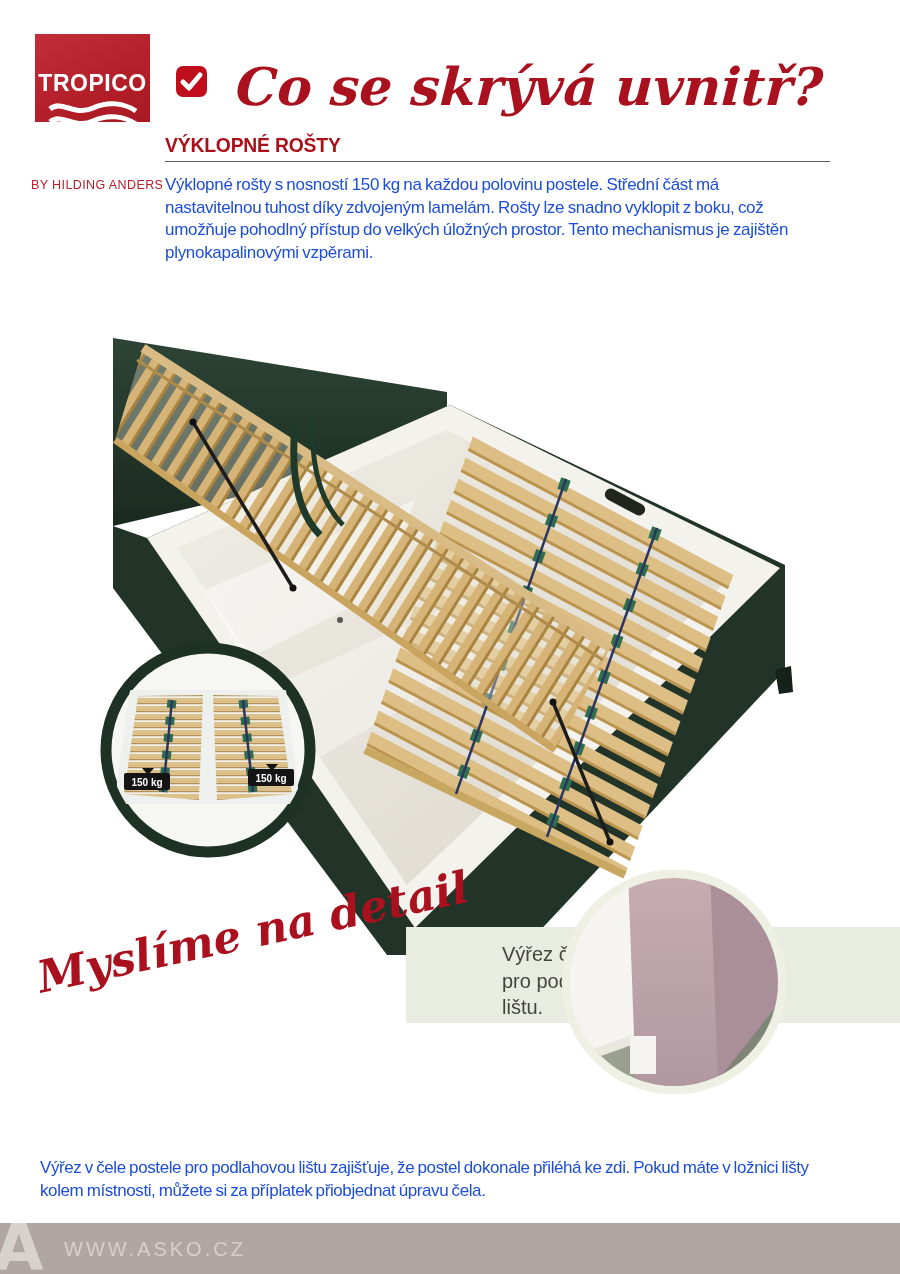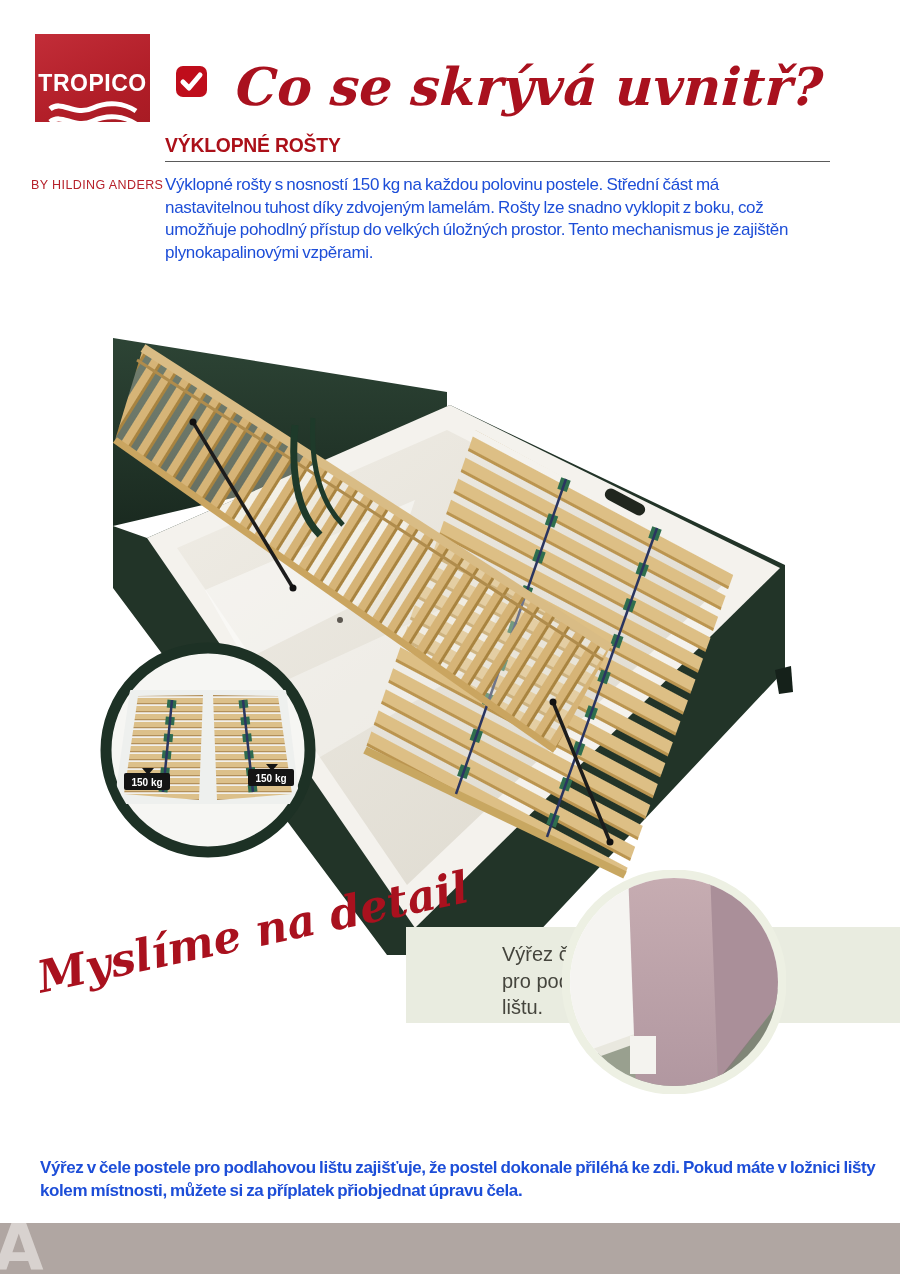--- a/index.html
+++ b/index.html
@@ -25,21 +25,21 @@
   
   #main-photo{left:85px;top:330px;}
   #inset-circle{left:100px;top:642px;}
   #detail-circle{left:562px;top:870px;z-index:3;}
   
   #script-detail{left:38px;top:952px;font-family:"DejaVu Serif",serif;font-style:italic;font-weight:600;
       font-size:44px;color:#a9111e;white-space:nowrap;transform:rotate(-12deg);transform-origin:0 50%;}
   #band{left:406px;top:927px;width:494px;height:96px;background:#e9ece0;z-index:2;}
   #band-text{left:96px;top:14px;white-space:pre-line;font-size:20px;line-height:26.5px;color:#45453d;}
   #para1{left:40px;top:1062px;width:600px;}
-  #para2{left:40px;top:1157px;width:850px;font-weight:bold;letter-spacing:-.4px;}
+  #para2{left:40px;top:1157px;width:850px;font-weight:normal;letter-spacing:-.4px;}
   
   #footer{left:0;top:1223px;width:900px;height:51px;background:#b0a6a2;}
   #footer-a{left:-6px;top:0px;}
   #footer-url{left:64px;top:0;height:51px;line-height:52px;font-size:20px;letter-spacing:3px;
       color:#d7d1ce;white-space:nowrap;}
 </style>
 </head>
 <body>
 
 <div id="page">
@@ -196,15 +196,16 @@
     </g>
   </svg>
 
   <div class="abs para" id="para2">Výřez v čele postele pro podlahovou lištu zajišťuje, že postel dokonale přiléhá ke zdi. Pokud máte v ložnici lišty
 kolem místnosti, můžete si za příplatek přiobjednat úpravu čela.</div>
 
   <div class="abs" id="footer">
     <svg class="abs" id="footer-a" width="80" height="51" viewBox="0 0 80 51">
       <text x="0" y="47" font-size="64" font-weight="bold" fill="#d8d2cf" font-family="DejaVu Sans, sans-serif">A</text>
     </svg>
+    <div class="abs" id="footer-url">WWW.ASKO.CZ</div>
   </div>
 
 </div>
 
 </body></html>

